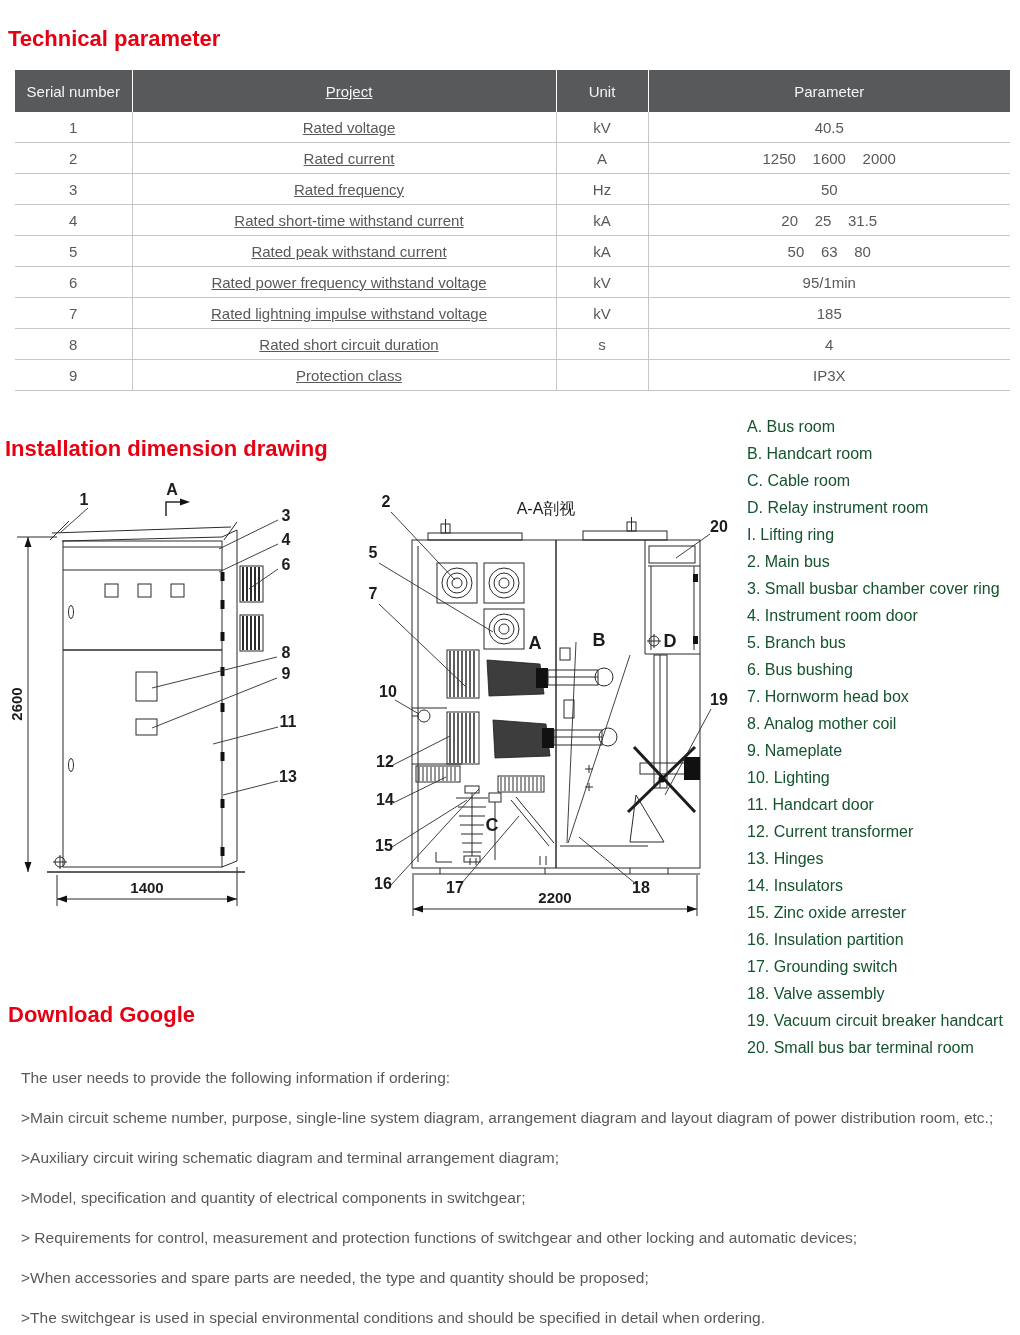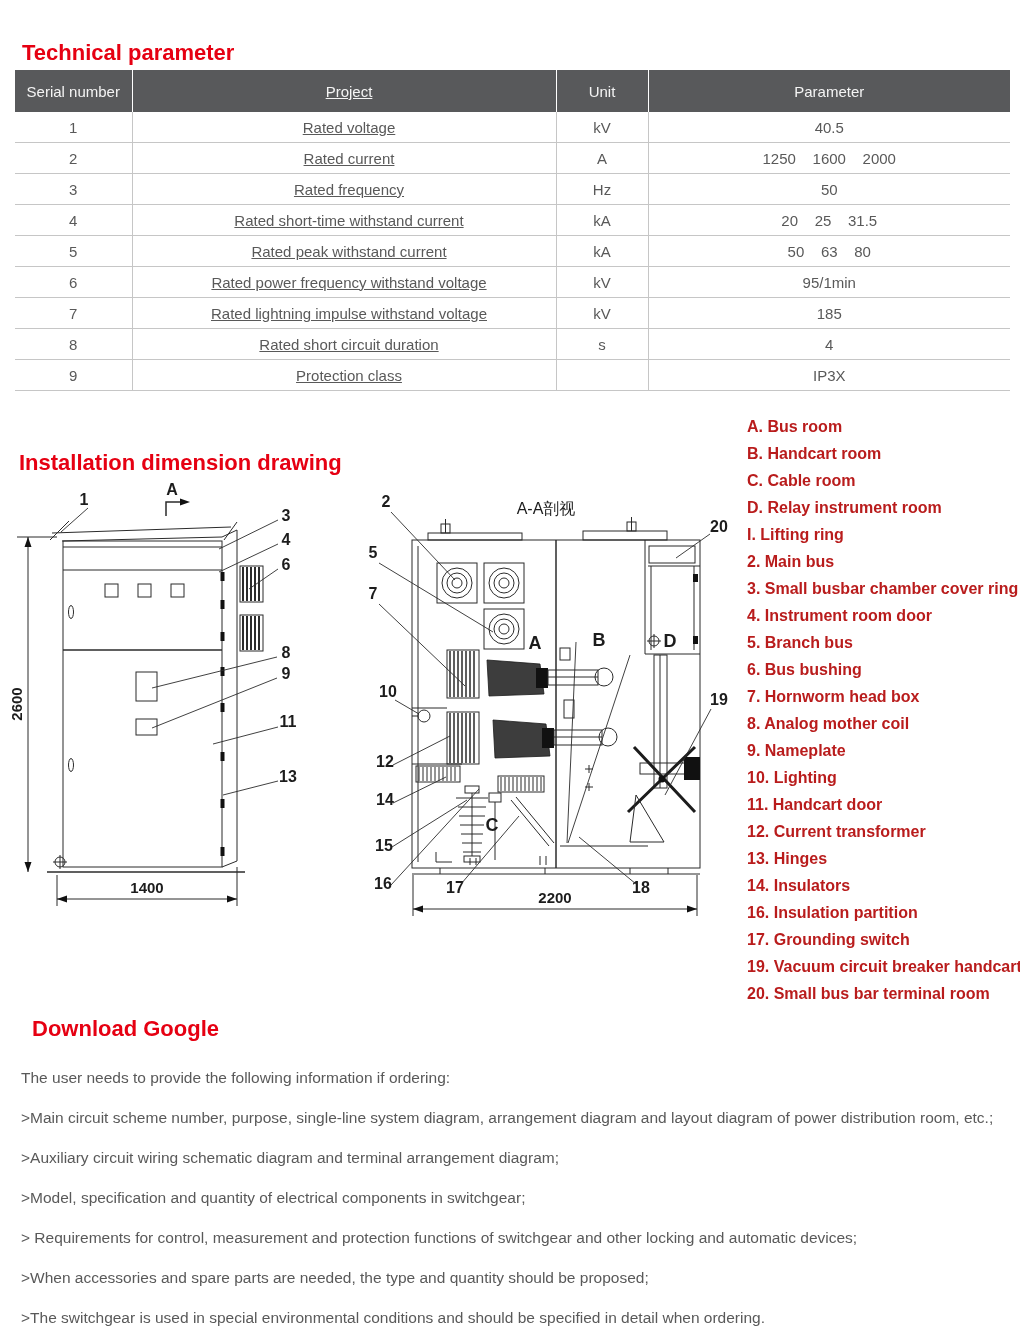--- a/index.html
+++ b/index.html
@@ -1,22 +1,22 @@
 <!DOCTYPE html>
 <html><head>
 <meta charset="utf-8">
 <style>
   html,body{margin:0;padding:0;background:#ffffff;}
   body{width:1020px;height:1335px;position:relative;overflow:hidden;
        font-family:"Liberation Sans",sans-serif;color:#595959;}
   .page{position:absolute;inset:0;}
-  .red-heading{position:absolute;margin:14px;font-size:22px;font-weight:bold;color:#e60012;line-height:26px;}
+  .red-heading{position:absolute;margin:0;font-size:22px;font-weight:bold;color:#e60012;line-height:26px;}
   .h-tech{left:8px;top:26px;}
   .h-install{left:5px;top:436px;}
-  .h-download{left:18px;top:1002px;}
+  .h-download{left:8px;top:1002px;}
 
   
   .param-table{position:absolute;left:15px;top:70px;width:995px;border-collapse:collapse;
                table-layout:fixed;font-size:15px;color:#595959;}
   .param-table th{background:#58595b;color:#f4f4f4;font-weight:normal;height:42px;
                   font-size:15px;padding:0;}
   .param-table th+th{border-left:1px solid #ffffff;}
   .param-table td{height:30px;padding:0;border-bottom:1px solid #c6c6c6;}
   .param-table td+td{border-left:1px solid #c6c6c6;}
   .col-serial{width:117px;}
@@ -36,21 +36,21 @@
   .thick{stroke:#1c1c1c;stroke-width:3;fill:none;}
   .leader{stroke:#2b2b2b;stroke-width:0.9;fill:none;}
   .fillk{fill:#111111;stroke:none;}
   .cone{fill:#3d3d3d;stroke:#1c1c1c;stroke-width:0.8;}
   .callout{font-size:16px;font-weight:bold;}
   .dimtxt{font-size:15px;font-weight:bold;}
   .roomtxt{font-size:18px;font-weight:bold;}
   .sectitle{font-size:16px;}
 
   
-  .legend{position:absolute;left:747px;top:413px;width:270px;font-size:16px;color:#b91c1c;font-weight:bold;}
+  .legend{position:absolute;left:747px;top:413px;width:270px;font-size:16px;color:#14532d;}
   .legend-item{line-height:27px;height:27px;white-space:nowrap;}
 
   
   .ordering{position:absolute;left:8px;top:1051px;width:1004px;font-size:15.5px;
             line-height:27px;color:#595959;}
   .ordering p{margin:13px;text-align:justify;text-align-last:left;}
 </style>
 </head>
 <body>
 
@@ -372,22 +372,24 @@
     <div class="legend-item">5. Branch bus</div>
     <div class="legend-item">6. Bus bushing</div>
     <div class="legend-item">7. Hornworm head box</div>
     <div class="legend-item">8. Analog mother coil</div>
     <div class="legend-item">9. Nameplate</div>
     <div class="legend-item">10. Lighting</div>
     <div class="legend-item">11. Handcart door</div>
     <div class="legend-item">12. Current transformer</div>
     <div class="legend-item">13. Hinges</div>
     <div class="legend-item">14. Insulators</div>
+    <div class="legend-item">15. Zinc oxide arrester</div>
     <div class="legend-item">16. Insulation partition</div>
     <div class="legend-item">17. Grounding switch</div>
+    <div class="legend-item">18. Valve assembly</div>
     <div class="legend-item">19. Vacuum circuit breaker handcart</div>
     <div class="legend-item">20. Small bus bar terminal room</div>
   </div>
 
   <h2 class="red-heading h-download">Download Google</h2>
 
   <div class="ordering">
     <p>The user needs to provide the following information if ordering:</p>
     <p>&gt;Main circuit scheme number, purpose, single-line system diagram, arrangement diagram and layout diagram of power distribution room, etc.;</p>
     <p>&gt;Auxiliary circuit wiring schematic diagram and terminal arrangement diagram;</p>

